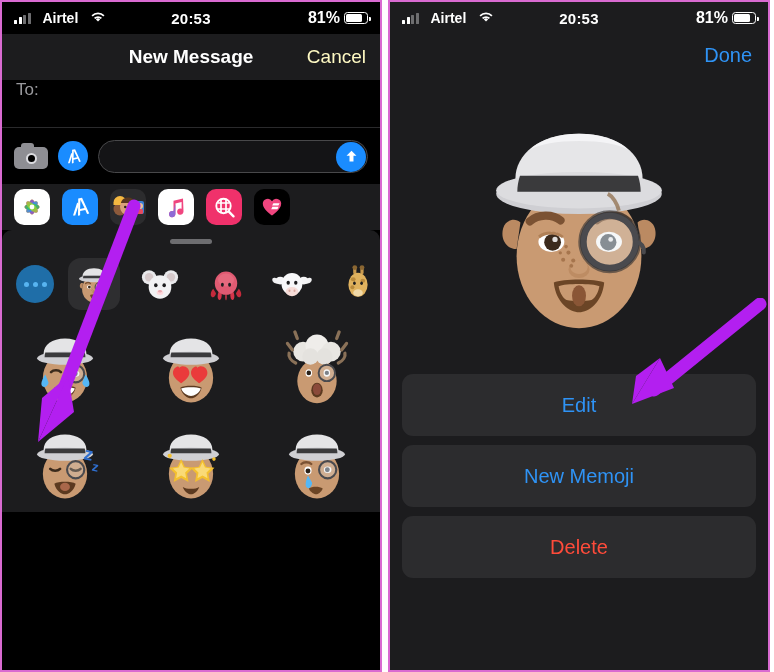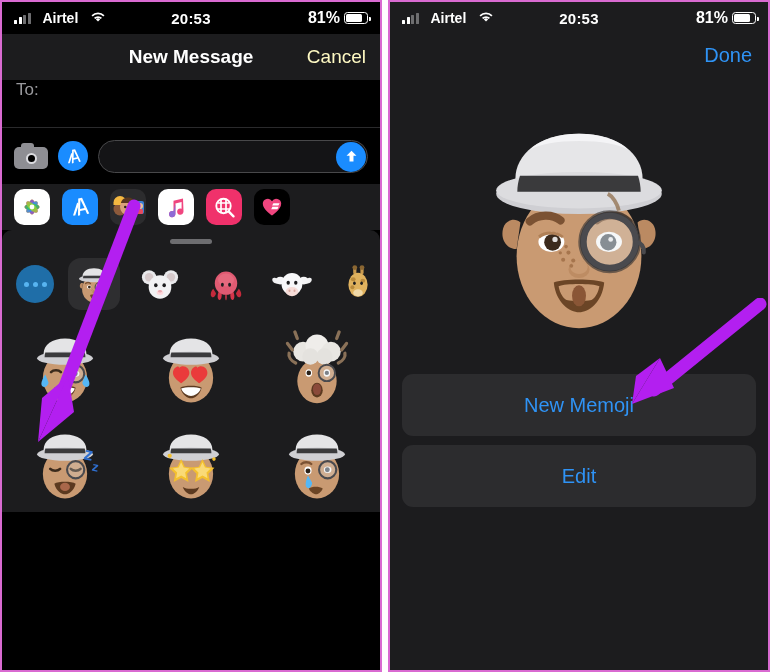--- a/index.html
+++ b/index.html
@@ -586,22 +586,23 @@
         <circle cx="45.6" cy="61.5" r=".85" fill="#a6754d"></circle>
           <circle cx="43.4" cy="64.5" r=".85" fill="#a6754d"></circle>
         <circle cx="47.6" cy="64.8" r=".85" fill="#a6754d"></circle>
           <circle cx="44.6" cy="59" r=".75" fill="#a6754d"></circle>
         <circle cx="46.8" cy="67" r=".8" fill="#a6754d"></circle>
           <circle cx="42.2" cy="61.6" r=".7" fill="#a6754d"></circle>
       </svg>
     </div>
 
     <div class="r-actions">
+      <div class="actionbtn">Edit</div>
       <div class="actionbtn">New Memoji</div>
-      <div class="actionbtn">Edit</div>
+      <div class="actionbtn danger">Delete</div>
     </div>
 
     <svg class="arrow" style="right:0; top:296px; width:170px; height:110px;" viewBox="0 0 170 110">
       <g>
         <path d="M162 6 56 92" stroke="#b31ff0" stroke-width="13" stroke-linecap="round" fill="none"></path>
         <path d="M34 106 62 60 76 90 Z" fill="#b31ff0"></path>
         <path d="M34 106 62 60 38 78 Z" fill="#b31ff0"></path>
       </g>
     </svg>
 

